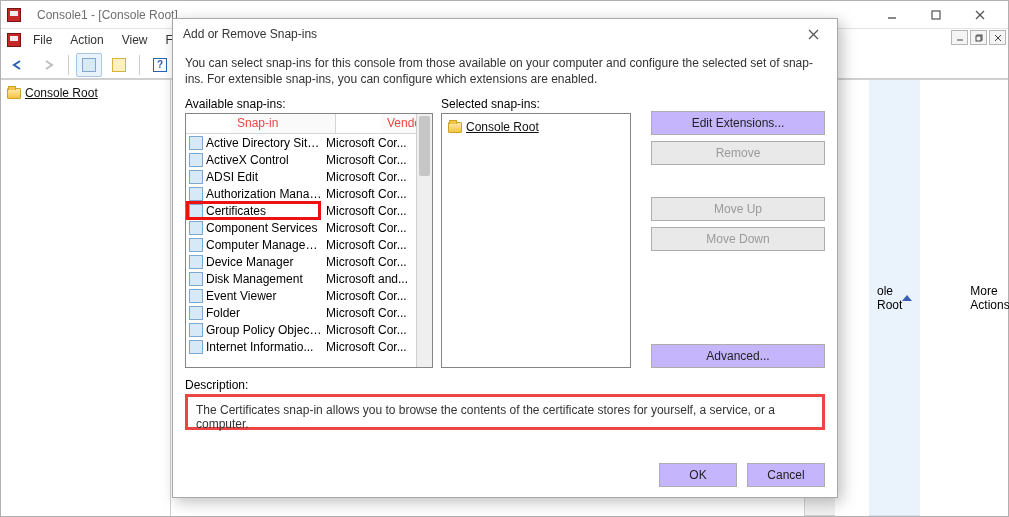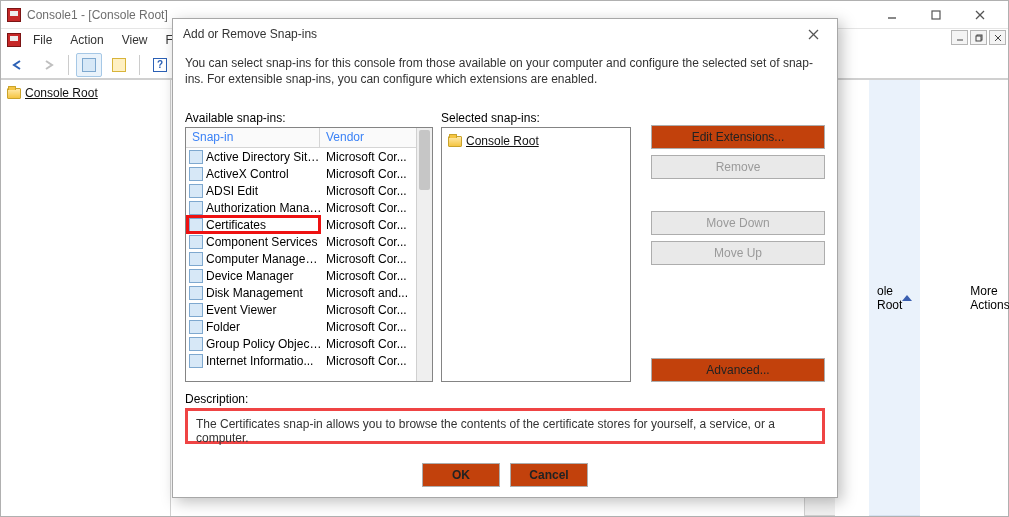--- a/index.html
+++ b/index.html
@@ -21,21 +21,21 @@
     background:#fff;
   }
   .titlebar {
     height: 28px;
     display:flex; align-items:center;
     padding: 0 6px;
     background:#fff;
     color:#6e6e6e;
     border-bottom:1px solid #e5e5e5;
   }
-  .titlebar .title { flex:1; display:flex; align-items:center; gap:6px;}
+  .titlebar .title { flex:1; display:flex; align-items:center; gap:16px;}
   .win-controls { display:flex; }
   .win-btn {
     width:44px; height:26px;
     display:flex; align-items:center; justify-content:center;
     color:#555;
   }
   .win-btn svg { stroke:#555; }
   .menubar {
     height: 22px;
     display:flex; align-items:center;
@@ -129,21 +129,21 @@
   }
   .dlg-close {
     width:32px; height:24px;
     display:flex;align-items:center;justify-content:center;
   }
   .dlg-body {
     flex:1;
     padding: 6px 12px 4px 12px;
     display:flex; flex-direction:column;
   }
-  .intro { color:#333; line-height:1.35; margin-bottom:24px;}
+  .intro { color:#333; line-height:1.35; margin-bottom:10px;}
   .cols {
     display:flex; gap:8px;
     flex:0 0 auto;
   }
   .col-left { width:248px; display:flex; flex-direction:column;}
   .col-mid  { width:72px; display:flex; align-items:flex-start; justify-content:center; padding-top:122px;}
   .col-right{ flex:1; display:flex; gap:20px;}
   .col-selected { width:190px; display:flex; flex-direction:column;}
   .col-btns { flex:1; display:flex; flex-direction:column; gap:6px; padding-top:14px;}
   .section-label { margin-bottom:2px;}
@@ -156,22 +156,23 @@
   }
   .lv-header {
     display:flex;
     background:#fff;
     border-bottom:1px solid #d5d5d5;
     height:20px;
   }
   .lv-header .hcol {
     padding:2px 6px;
     border-right:1px solid #d5d5d5;
-    color:#3b82f6;
+    color:#ef4444;
     background:#fafafa;
+    margin-left:45px;
   }
   .lv-rows {
     position:absolute; top:20px; bottom:0; left:0; right:16px;
     overflow:hidden;
   }
   .lv-row {
     display:flex; align-items:center;
     height:17px;
     padding-left:2px;
   }
@@ -202,33 +203,32 @@
     height:24px;
     border:1px solid #adadad;
     background:#e9e9e9;
     padding:0 10px;
     min-width:96px;
     text-align:center;
     display:flex; align-items:center; justify-content:center;
     color:#333;
   }
   .btn:not(.enabled){ color:#9a9a9a; }
-  .btn.enabled { background:#c2410c; color:#222;}
+  .btn.enabled { background:#c4b5fd; color:#222;}
   .desc-label { margin-top:10px;}
   .desc-box {
     border:3px solid #ef4444;
     height:36px;
     padding:6px 8px;
     color:#333;
     margin-top:2px;
   }
   .dlg-footer {
-    display:flex; justify-content:center; gap:10px;
+    display:flex; justify-content:flex-end; gap:10px;
     padding:10px 12px;
-    font-weight:bold;
   }
   .folder-icon {
     width:14px; height:11px;
     background:linear-gradient(#ffe9a8,#f5c542);
     border:1px solid #caa32a;
     border-radius:1px;
     position:relative;
   }
   .folder-icon::before{
     content:""; position:absolute; top:-3px; left:0; width:6px; height:3px;
@@ -493,24 +493,24 @@
         </div>
         <div class="col-btns">
           <div class="btn enabled">
               <span>Edit Extensions...</span>
             </div>
           <div class="btn">
               <span>Remove</span>
             </div>
           <div style="height:20px"></div>
           <div class="btn">
+              <span>Move Up</span>
+            </div>
+          <div class="btn">
               <span>Move Down</span>
-            </div>
-          <div class="btn">
-              <span>Move Up</span>
             </div>
           <div style="flex:1"></div>
           <div class="btn enabled" style="margin-bottom:0">
               <span>Advanced...</span>
             </div>
         </div>
       </div>
     </div>
 
     <div class="desc-label">Description:</div>

